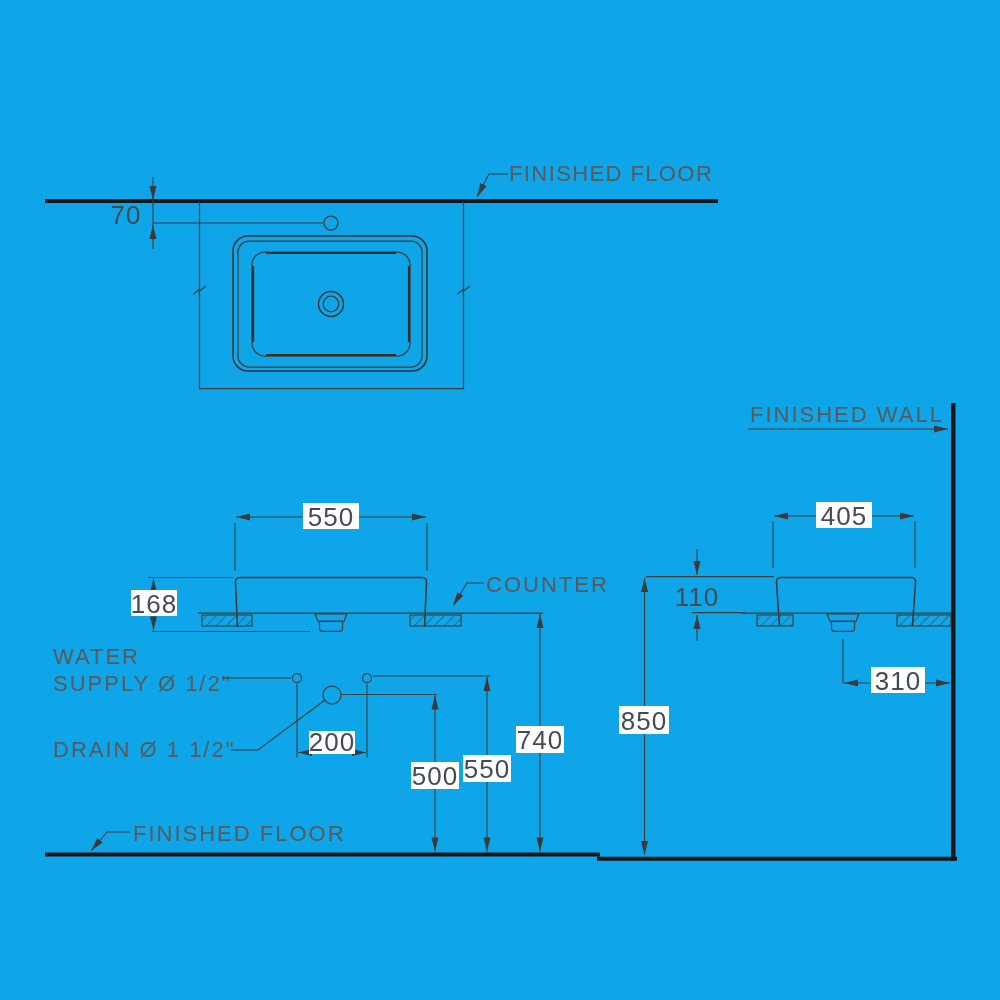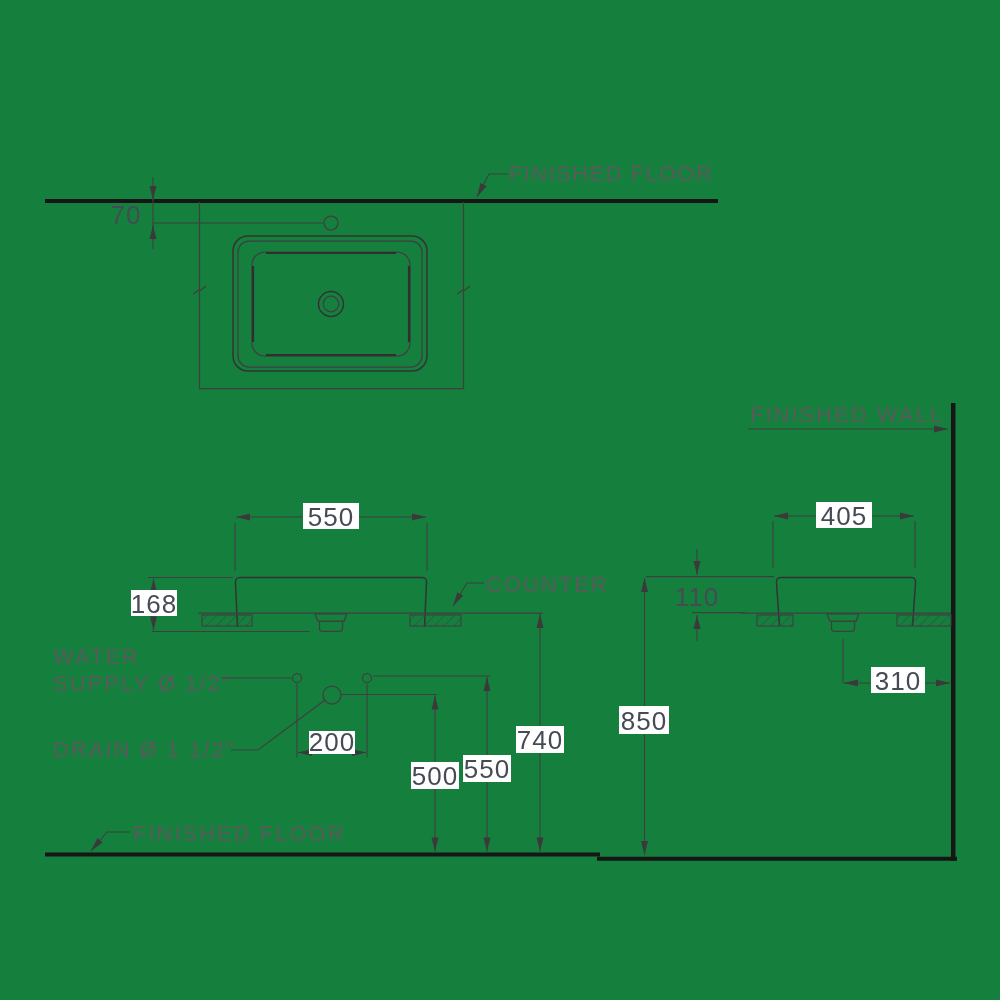--- a/index.html
+++ b/index.html
@@ -1,16 +1,16 @@
 <!DOCTYPE html>
 <html><head>
 <meta charset="utf-8">
 <style>
   html,body{margin:0;padding:0;background:#ffffff;}
-  .stage{position:relative;width:1000px;height:1000px;background:#15803d;overflow:hidden;}
+  .stage{position:relative;width:1000px;height:1000px;background:#0ea5e9;overflow:hidden;}
   svg{display:block;}
   .thin{stroke:#3f3f3f;stroke-width:1.25;fill:none;stroke-linecap:butt;}
   .thin2{stroke:#3f3f3f;stroke-width:1.1;fill:none;}
   .med{stroke:#333333;stroke-width:1.5;fill:none;}
   .dark{stroke:#2f2f2f;stroke-width:2.2;fill:none;}
   .heavy{stroke:#161616;stroke-width:4;fill:none;}
   .wallline{stroke:#161616;stroke-width:4.5;fill:none;}
   .lbl{font-family:"Liberation Sans",sans-serif;font-size:22px;fill:#5a5a5a;letter-spacing:2px;}
   .lbl2{font-family:"Liberation Sans",sans-serif;font-size:22px;fill:#5a5a5a;letter-spacing:1.4px;}
   .dim{font-family:"Liberation Sans",sans-serif;font-size:26px;fill:#454a55;letter-spacing:1px;text-anchor:middle;}

